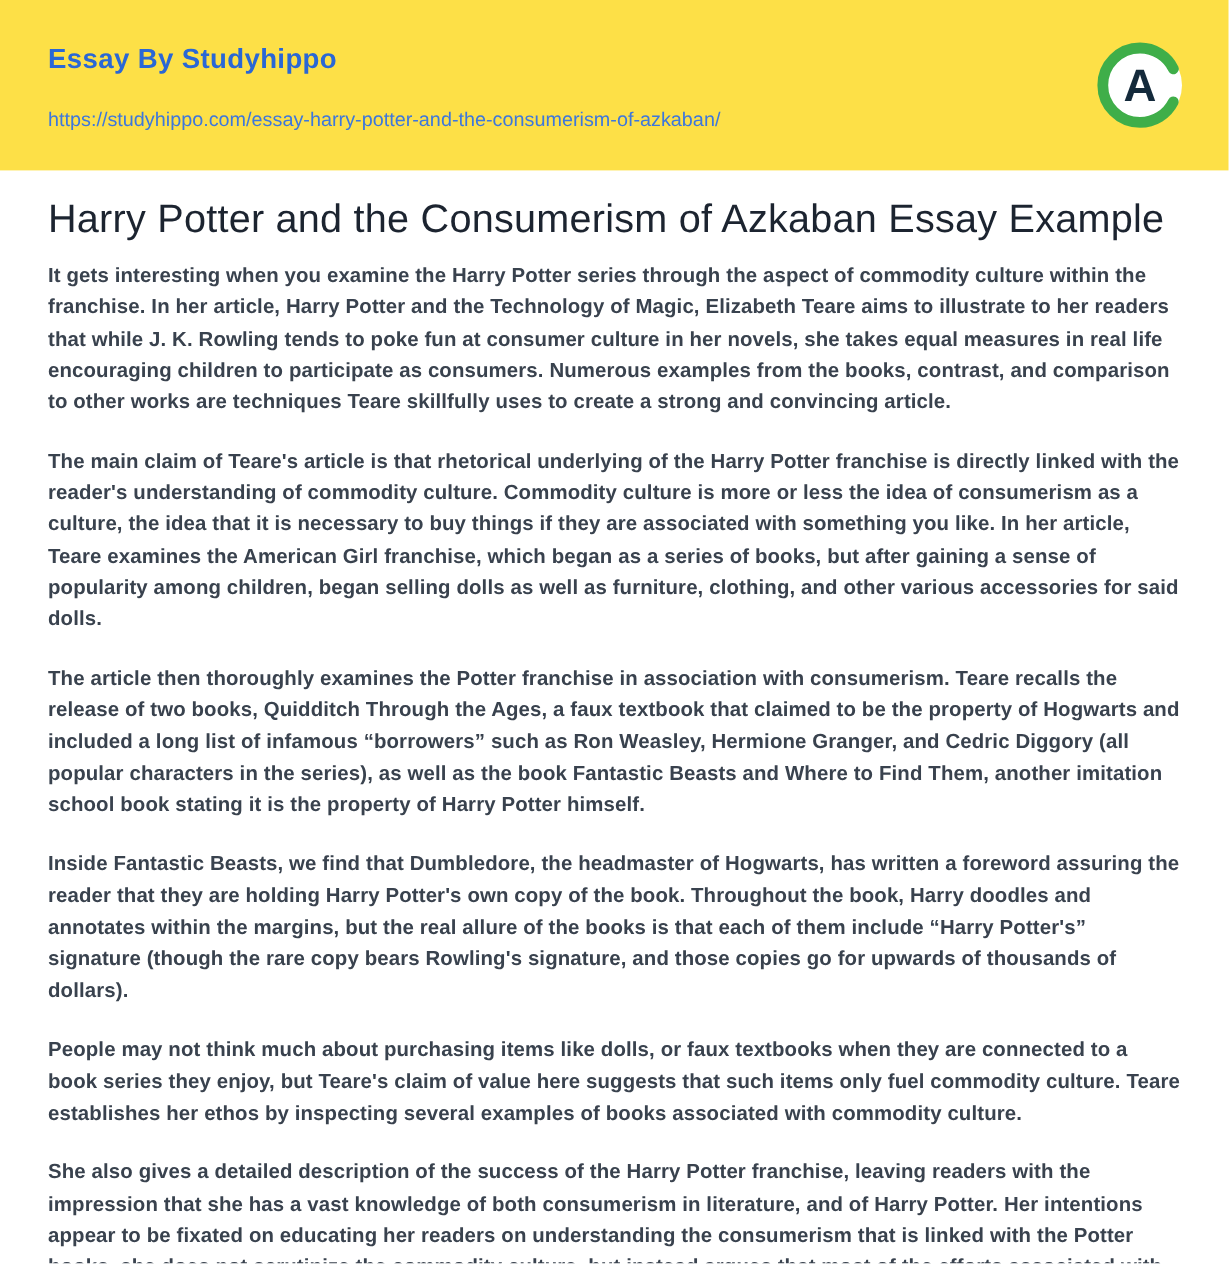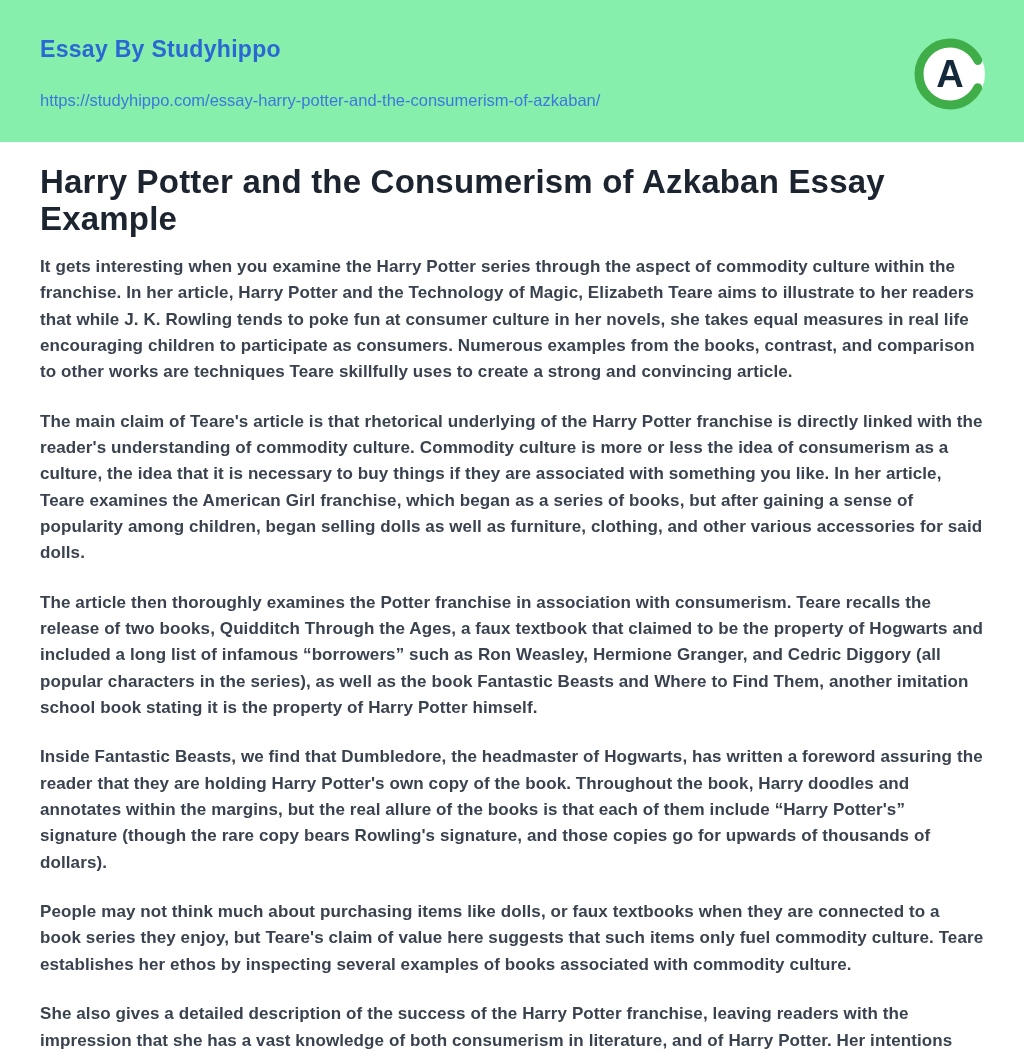--- a/index.html
+++ b/index.html
@@ -8,24 +8,24 @@
     background: #ffffff;
     font-family: "Liberation Sans", "DejaVu Sans", sans-serif;
   }
   .page {
     width: 1024px;
     height: 1053px;
     overflow: hidden;
     background: #ffffff;
   }
   .hero {
-    background: #86efac;
+    background: #fde047;
     padding: 36px 38px 32px 40px;
     display: flex;
-    align-items: flex-end;
+    align-items: center;
     justify-content: space-between;
     min-height: 131px;
   }
   .brand {
     color: #2a67d5;
     font-size: 23px;
     font-weight: bold;
     letter-spacing: 0.3px;
   }
   .url {
@@ -42,21 +42,21 @@
     flex: 0 0 auto;
     margin-top: -4px;
   }
   .content {
     padding: 22px 40px 0 40px;
   }
   h1 {
     color: #1c2430;
     font-size: 33px;
     line-height: 1.12;
-    font-weight: bold;
+    font-weight: normal;
     margin-bottom: 16px;
     letter-spacing: 0.2px;
   }
   p.body-par {
     color: #39424e;
     font-size: 17px;
     line-height: 1.55;
     margin-bottom: 23px;
     letter-spacing: 0.1px;
     font-weight: bold;

